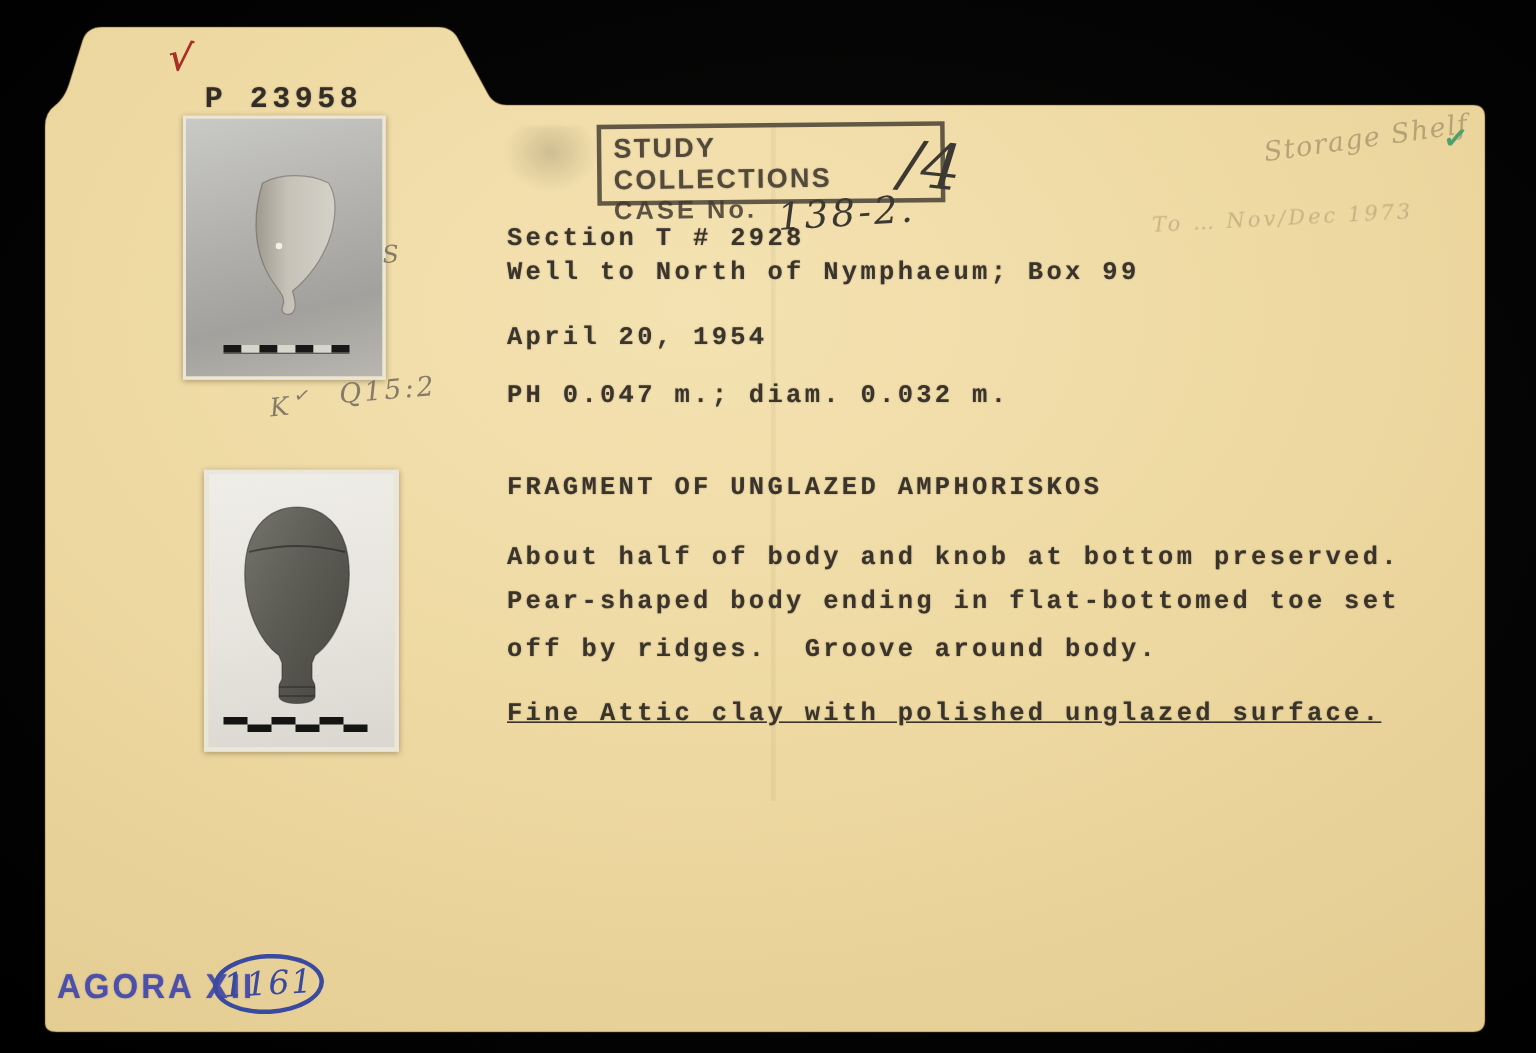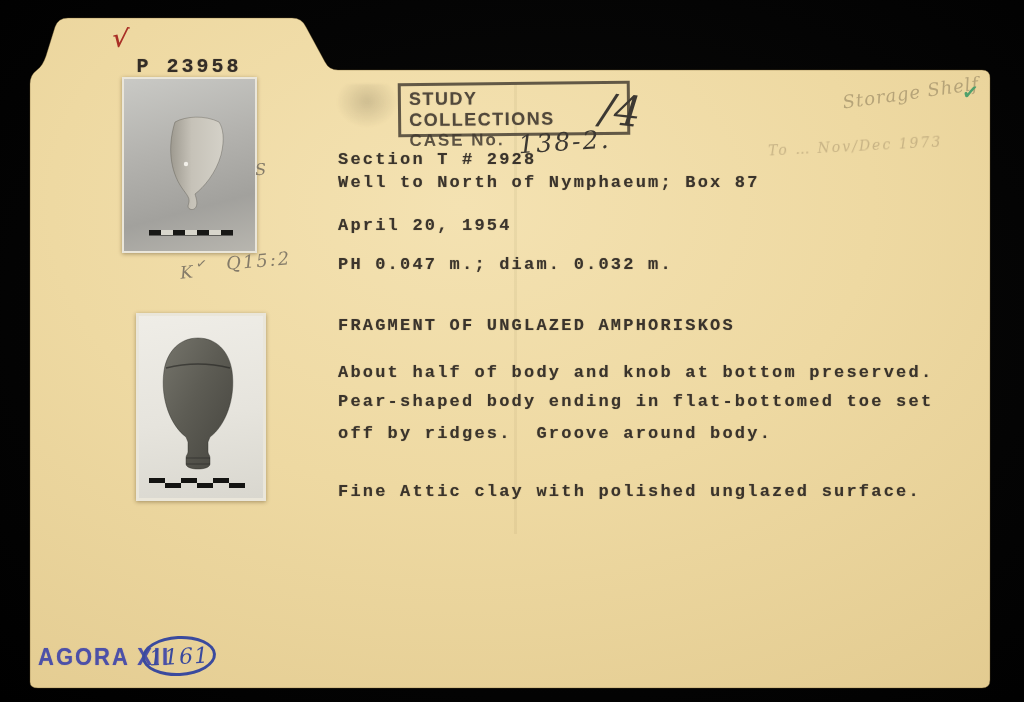--- a/index.html
+++ b/index.html
@@ -56,21 +56,21 @@
   .typed{font-family:"Liberation Mono",monospace;font-weight:bold;font-size:17px;letter-spacing:2.2px;
     color:rgba(44,39,34,.88);text-shadow:0 0 1px rgba(44,39,34,.45);white-space:pre;left:338px;}
   #t1{top:150px;}
   #t2{top:173px;}
   #t3{top:216px;}
   #t4{top:255px;}
   #t5{top:316px;}
   #t6{top:363px;}
   #t7a{top:392px;}
   #t7b{top:424px;}
-  #t8{top:482px;}
+  #t8{top:467px;text-decoration:underline;}
 
   
   #agora-stamp{left:38px;top:645px;font-size:22px;font-weight:bold;letter-spacing:2px;color:#4c50a8;
     text-shadow:0 0 1px rgba(76,80,168,.6);transform:scaleY(1.05);}
   #agora-oval{left:142px;top:636px;width:74px;height:40px;border:3px solid #3a4a9e;border-radius:50%;
     display:flex;align-items:center;justify-content:center;transform:rotate(-3deg);box-sizing:border-box;}
   #agora-num{font-family:"DejaVu Serif",serif;font-size:22px;color:#3a4a9e;letter-spacing:1px;font-style:italic;}
 </style>
 </head>
 <body>
@@ -153,21 +153,21 @@
 <div class="abs" id="stamp-box">
   <div class="stamp-line1">STUDY COLLECTIONS</div>
   <div class="stamp-line2">
     <span>CASE No.</span>
     <span class="case-hand">138-2.</span>
   </div>
 </div>
 <div class="abs" id="case-suffix">/4</div>
 
 <div class="abs typed" id="t1">Section T # 2928</div>
-<div class="abs typed" id="t2">Well to North of Nymphaeum; Box 87</div>
+<div class="abs typed" id="t2">Well to North of Nymphaeum; Box 99</div>
 <div class="abs typed" id="t3">April 20, 1954</div>
 <div class="abs typed" id="t4">PH 0.047 m.; diam. 0.032 m.</div>
 <div class="abs typed" id="t5">FRAGMENT OF UNGLAZED AMPHORISKOS</div>
 <div class="abs typed" id="t6">About half of body and knob at bottom preserved.</div>
 <div class="abs typed" id="t7a">Pear-shaped body ending in flat-bottomed toe set</div>
 <div class="abs typed" id="t7b">off by ridges.  Groove around body.</div>
 <div class="abs typed" id="t8">Fine Attic clay with polished unglazed surface.</div>
 
 <div class="abs" id="agora-stamp">AGORA XII</div>
 <div class="abs" id="agora-oval">

